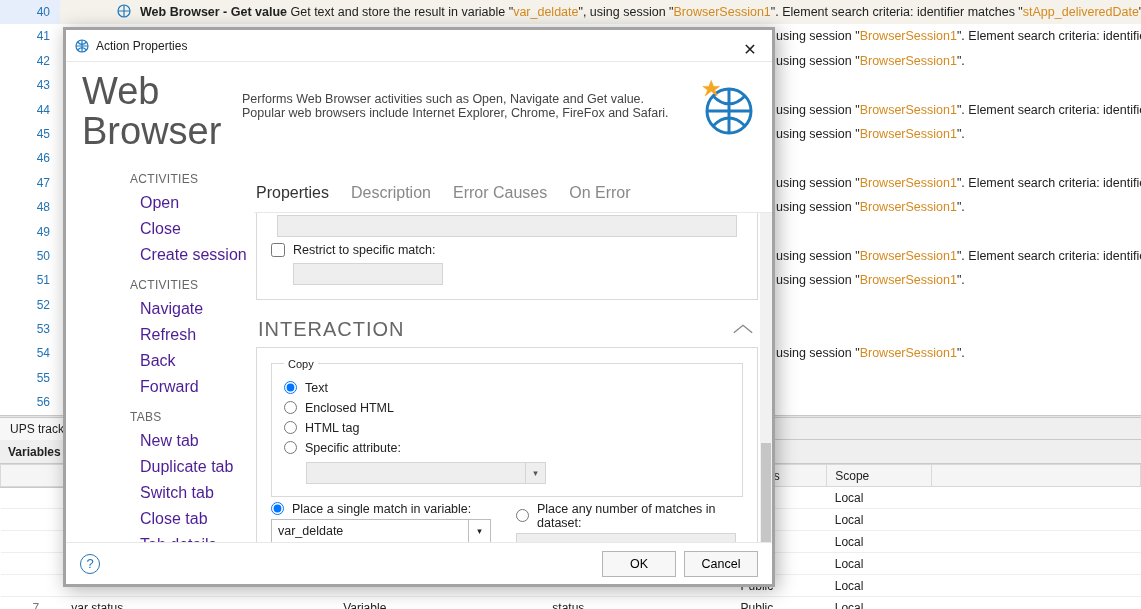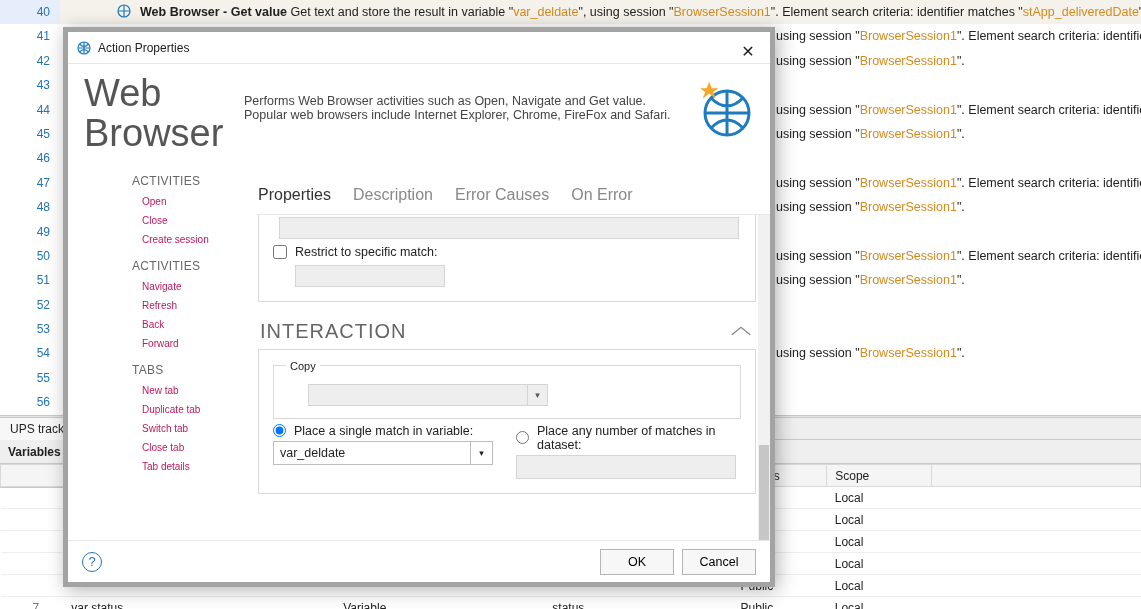--- a/index.html
+++ b/index.html
@@ -21,33 +21,33 @@
   .bottom-tabs .tab { display:inline-block; height:22px; line-height:22px; padding:0 10px; border-right:1px solid #c9c9c9; background:#f7f7f7; font-size:12px;}
   .var-header { position:absolute; left:0; top:440px; right:0; height:24px; background:#efefef; border-bottom:1px solid #c9c9c9; line-height:24px; padding-left:8px; font-size:12px; font-weight:600;}
   .var-table { position:absolute; left:0; top:464px; right:0; bottom:0; }
   .var-table table { width:100%; border-collapse: collapse; font-size:12px;}
   .var-table th { text-align:left; font-weight:400; background:#f5f5f5; border:1px solid #d9d9d9; height:22px; padding-left:8px;}
   .var-table td { border-bottom:1px solid #eee; height:22px; padding-left:8px;}
   .var-table .numcol{ width:60px; text-align:center; color:#777;}
   .inspect-stub{ position:absolute; left:0; top:464px; width:95px; height:24px; line-height:24px; padding-left:6px; border-right:1px solid #c9c9c9; border-bottom:1px solid #c9c9c9; background:#fff; font-size:12px;}
 
   
-  .dialog { position:absolute; left:63px; top:27px; width:712px; height:560px; background:#fff; border:5px solid #a3a3a3; box-shadow: 3px 3px 18px rgba(0,0,0,.3); display:flex; flex-direction:column;}
+  .dialog { position:absolute; left:63px; top:27px; width:712px; height:560px; background:#fff; border:3px solid #a3a3a3; box-shadow: 3px 3px 18px rgba(0,0,0,.3); display:flex; flex-direction:column;}
   .dlg-title { height:32px; line-height:32px; padding:0 8px; display:flex; align-items:center; border-bottom:1px solid #e8e8e8;}
   .dlg-title .icon { width:16px; height:16px; margin-right:6px;}
   .dlg-title .txt { font-size:12px; flex:1;}
   .dlg-close { width:28px; height:24px; text-align:center; font-size:16px; cursor:pointer;}
   .dlg-head { display:flex; padding:10px 16px 6px 16px; align-items:flex-start;}
   .dlg-head h1 { font-size:38px; font-weight:300; color:#555; line-height:1.05; width:160px;}
   .dlg-head .desc { flex:1; font-size:12.5px; color:#444; padding:20px 10px 0 0;}
   .big-globe { width:60px; height:60px; margin-top:6px;}
   .dlg-body { flex:1; display:flex; min-height:0;padding-left:48px;}
   .sidebar { width:140px; padding:4px 0 0 16px; overflow:hidden;}
   .sidebar .grp { font-size:12px; color:#666; margin:10px 0 4px 0; letter-spacing:.3px;}
-  .sidebar .item { font-size:10px; color:#be185d; padding:4px 0 4px 10px; cursor:pointer;}
+  .sidebar .item { font-size:16px; color:#4c1d95; padding:4px 0 4px 10px; cursor:pointer;}
   .main { flex:1; display:flex; flex-direction:column; min-width:0;}
   .tabs { display:flex; gap:22px; padding:6px 0 10px 2px; border-bottom:1px solid #e8e8e8; font-size:16px; color:#888; font-weight:300;}
   .tabs .tab { cursor:pointer;margin-top:20px;}
   .tabs .tab.active { color:#333;}
   .pane { flex:1; overflow:hidden; position:relative; }
   .pane-inner { position:absolute; inset:0 14px 0 2px; overflow:hidden;}
   .scrollbar-stub { position:absolute; right:0; top:0; width:12px; bottom:0; background:#f1f1f1;}
   .scrollbar-stub .thumb{ position:absolute; left:1px; right:1px; top:230px; height:110px; background:#c6c6c6;}
   .field-box { border:1px solid #d9d9d9; padding:10px 14px 14px 14px; margin-bottom:10px; background:#fff;}
   .grey-input { width:460px; height:22px; background:#eee; border:1px solid #d5d5d5;}
@@ -268,20 +268,38 @@
             <div class="section-head">
               <span>INTERACTION</span>
               <svg class="chev-up" viewBox="0 0 24 12">
                   <path d="M2 10 L12 2 L22 10" fill="none" stroke="#888" stroke-width="1.5"></path>
                 </svg>
             </div>
 
             <div class="field-box">
               <fieldset class="copy">
                 <legend>Copy</legend>
+                <div id="copyOpts">
+                    <label class="radio-row">
+                      <input type="radio" name="copy" checked="" style="">
+                      <span>Text</span>
+                    </label>
+                    <label class="radio-row">
+                      <input type="radio" name="copy" style="">
+                      <span>Enclosed HTML</span>
+                    </label>
+                    <label class="radio-row">
+                      <input type="radio" name="copy" style="">
+                      <span>HTML tag</span>
+                    </label>
+                    <label class="radio-row">
+                      <input type="radio" name="copy" style="">
+                      <span>Specific attribute:</span>
+                    </label>
+                  </div>
                 <div class="combo" style="margin:4px 0 0 22px;">
                     <div class="arrow">▾</div>
                   </div>
               </fieldset>
 
               <div class="two-col">
                 <div>
                   <label class="radio-row">
                     <input type="radio" name="place" checked="" style="">
                     <span>Place a single match in variable:</span>

